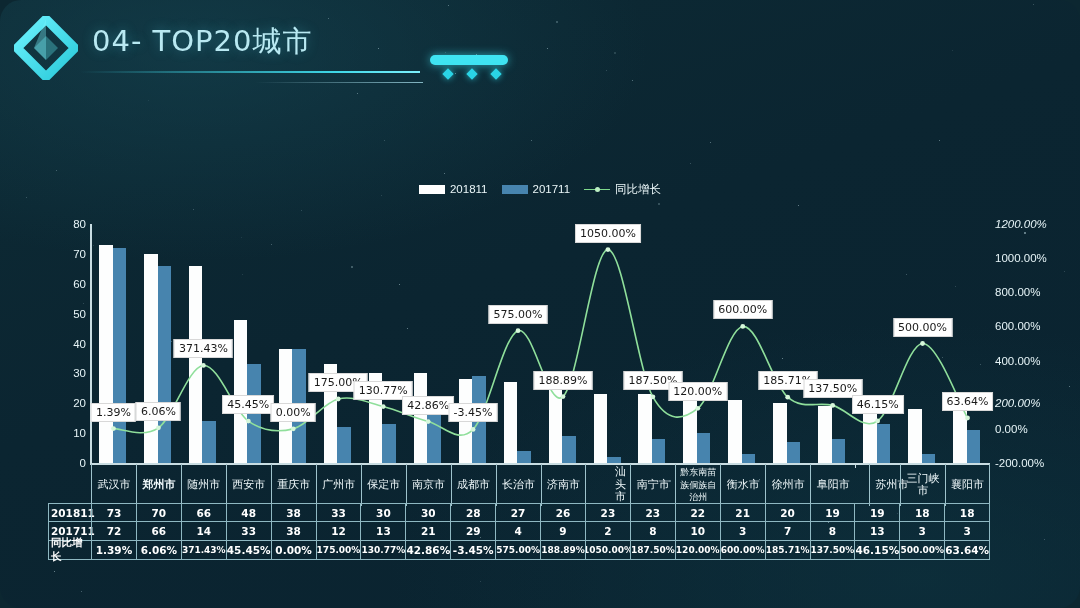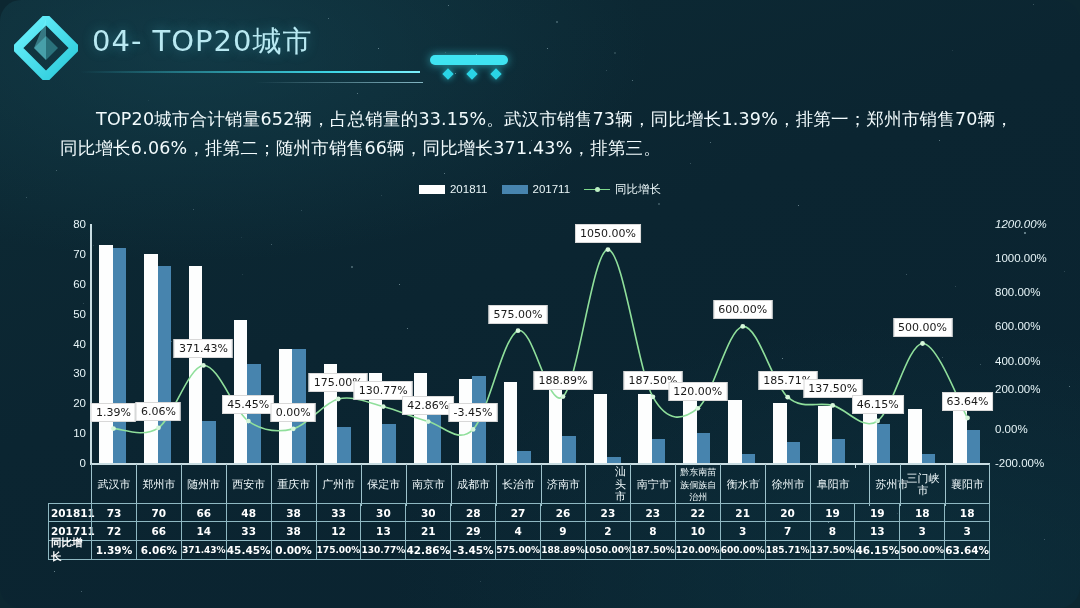--- a/index.html
+++ b/index.html
@@ -229,21 +229,20 @@
     </div>
     <div class="title">04- TOP20城市</div>
     <div class="rule"></div>
     <div class="rule2"></div>
     <div class="deco-bar"></div>
     <div class="dia" style="left:444px"></div>
     <div class="dia" style="left:468px"></div>
     <div class="dia" style="left:492px"></div>
   </div>
 
-  <div class="para">TOP20城市合计销量652辆，占总销量的33.15%。武汉市销售73辆，同比增长1.39%，排第一；郑州市销售70辆，同比增长6.06%，排第二；随州市销售66辆，同比增长371.43%，排第三。</div>
 
   <div class="chart">
 
     <div class="legend">
       <div class="item">
         <span class="sw w"></span>
         <span>201811</span>
       </div>
       <div class="item">
         <span class="sw b"></span>
@@ -263,21 +262,21 @@
           <span style="top: 149.375px;">30</span>
           <span style="top: 119.5px;">40</span>
           <span style="top: 89.625px;">50</span>
           <span style="top: 59.75px;">60</span>
           <span style="top: 29.875px;">70</span>
           <span style="top: 0px;">80</span>
         </div>
       <div class="y2labels" id="y2labels">
           <span style="top: 239px;">-200.00%</span>
           <span style="top: 204.857px;">0.00%</span>
-          <span style="top: 165px;">200.00%</span>
+          <span style="top: 179px; font-style: italic;">200.00%</span>
           <span style="top: 136.571px;">400.00%</span>
           <span style="top: 102.429px;">600.00%</span>
           <span style="top: 68.2857px;">800.00%</span>
           <span style="top: 34.1429px;">1000.00%</span>
           <span style="top: 0px; font-style: italic;">1200.00%</span>
         </div>
       <div class="axisline"></div>
       <div class="axisbase"></div>
 
       <div class="plot" id="plot">
@@ -385,21 +384,21 @@
           <div class="dlabel" style="left: 651.775px; top: 95.4286px;">600.00%</div>
           <div class="dlabel" style="left: 696.725px; top: 166.154px;">185.71%</div>
           <div class="dlabel" style="left: 741.675px; top: 174.384px;">137.50%</div>
           <div class="dlabel" style="left: 786.625px; top: 189.979px;">46.15%</div>
           <div class="dlabel" style="left: 831.575px; top: 112.5px;">500.00%</div>
           <div class="dlabel" style="left: 876.525px; top: 186.993px;">63.64%</div>
         </div>
 
       <div class="xband" id="xband">
           <div class="xcell" style="left: 0px; width: 44.95px;">武汉市</div>
-          <div class="xcell" style="left: 44.95px; width: 44.95px;">郑州市</div>
+          <div class="xcell" style="left: 44.95px; width: 44.95px; font-weight: bold;">郑州市</div>
           <div class="xcell" style="left: 89.9px; width: 44.95px;">随州市</div>
           <div class="xcell" style="left: 134.85px; width: 44.95px;">西安市</div>
           <div class="xcell" style="left: 179.8px; width: 44.95px;">重庆市</div>
           <div class="xcell" style="left: 224.75px; width: 44.95px;">广州市</div>
           <div class="xcell" style="left: 269.7px; width: 44.95px;">保定市</div>
           <div class="xcell" style="left: 314.65px; width: 44.95px;">南京市</div>
           <div class="xcell" style="left: 359.6px; width: 44.95px;">成都市</div>
           <div class="xcell" style="left: 404.55px; width: 44.95px;">长治市</div>
           <div class="xcell" style="left: 449.5px; width: 44.95px;">济南市</div>
           <div class="xcell" style="left: 494.45px; width: 44.95px; padding-left: 24px;">汕头市</div>

